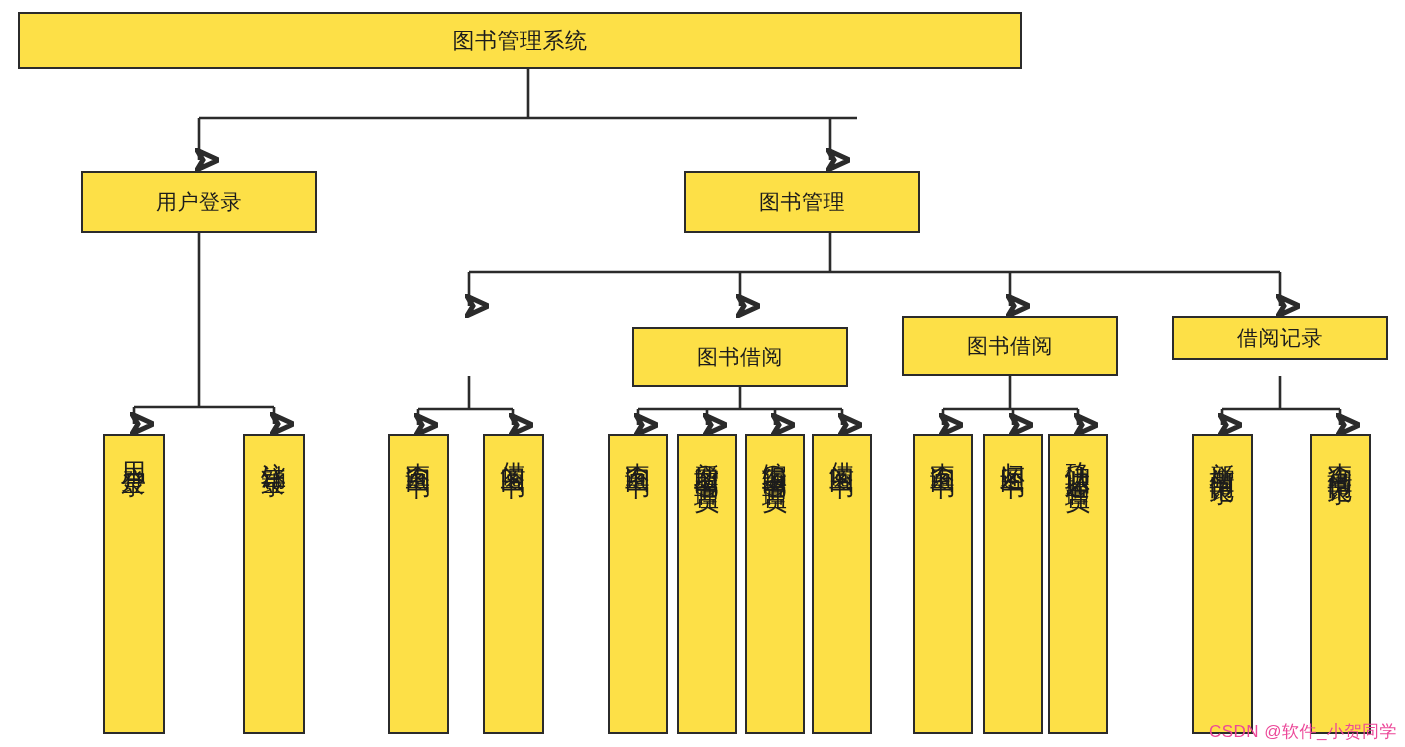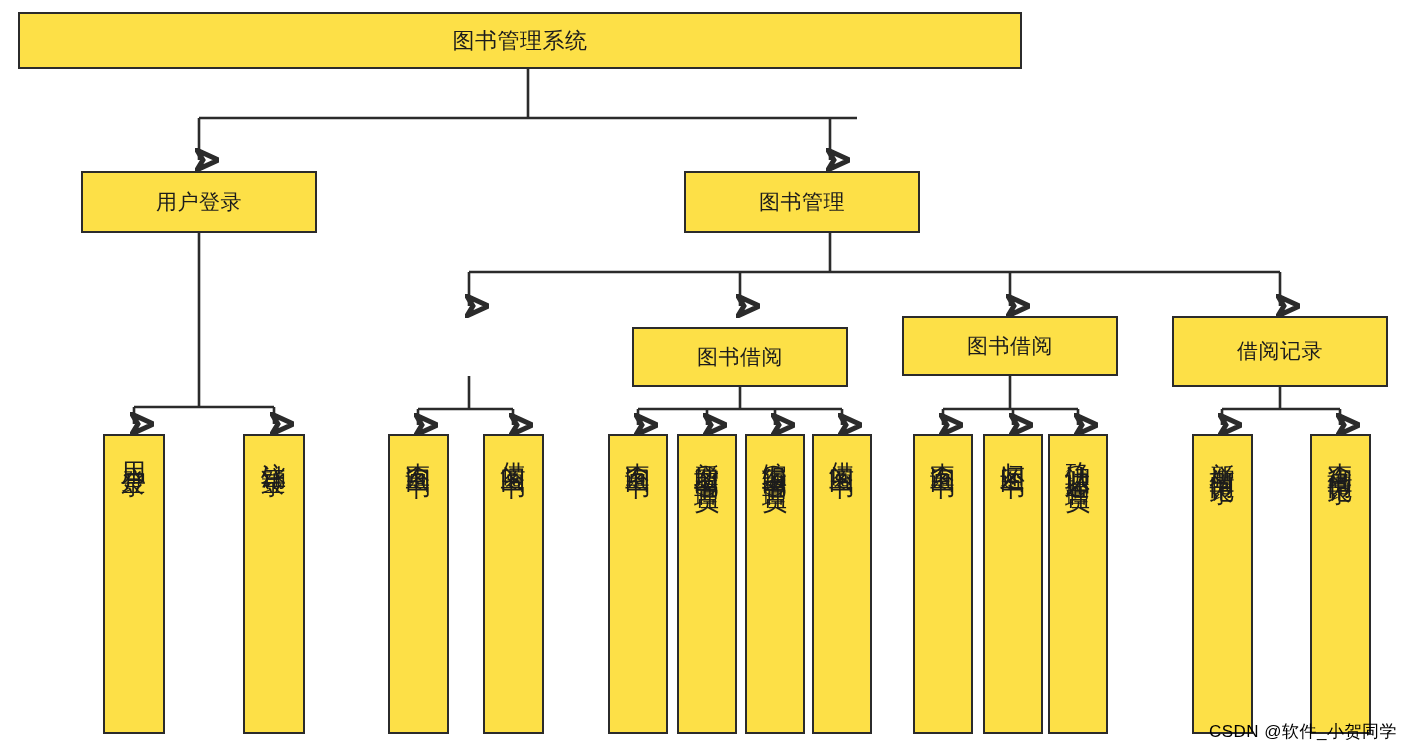--- a/index.html
+++ b/index.html
@@ -39,21 +39,21 @@
     line-height:1.12;
     letter-spacing:4px;
     white-space:pre-line;
   }
   svg#links{position:absolute;left:0;top:0;width:1405px;height:747px;pointer-events:none;}
   svg#links path,svg#links line{stroke:#2b2b2b;stroke-width:2.6;fill:none;}
   .watermark{
     position:absolute;
     right:8px;bottom:4px;
     font-size:17px;
-    color:#000000;
+    color:#ec4899;
     white-space:nowrap;
     letter-spacing:0.5px;
   }
 </style>
 </head>
 <body>
 
 <div id="diagram">
 
   <svg id="links" viewBox="0 0 1405 747">
@@ -114,21 +114,21 @@
   <div class="node h-node" style="left:684px;top:171px;width:236px;height:62px;">
     <span class="label">图书管理</span>
   </div>
 
   <div class="node h-node" style="left:632px;top:316px;width:216px;height:60px;margin-top:11px;">
     <span class="label">图书借阅</span>
   </div>
   <div class="node h-node" style="left:902px;top:316px;width:216px;height:60px;">
     <span class="label">图书借阅</span>
   </div>
-  <div class="node h-node" style="left:1172px;top:316px;width:216px;height:71px;">
+  <div class="node h-node" style="left:1172px;top:316px;width:216px;height:44px;">
     <span class="label">借阅记录</span>
   </div>
 
   <div class="node v-node" style="left:103px;top:434px;width:62px;height:300px;">
     <span class="label">用户登录</span>
   </div>
   <div class="node v-node" style="left:243px;top:434px;width:62px;height:300px;">
     <span class="label">注销登录</span>
   </div>
 

